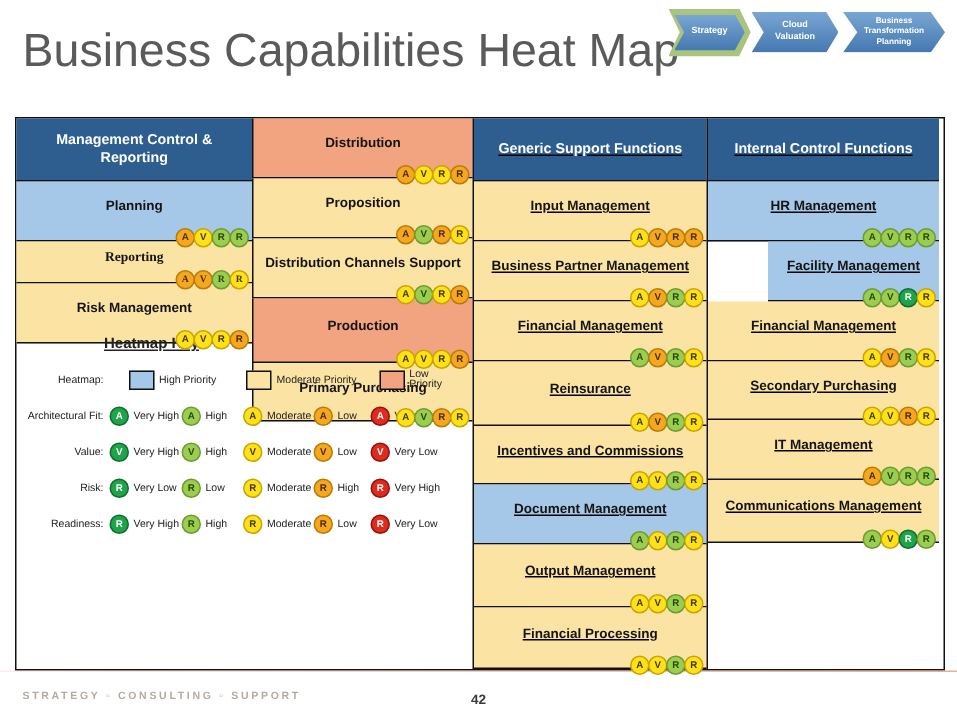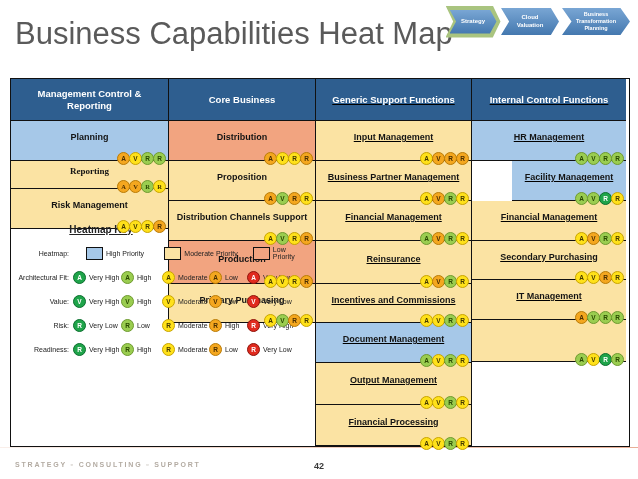--- a/index.html
+++ b/index.html
@@ -126,21 +126,20 @@
           <div class="cap-name">Risk Management</div>
           <div class="badges">
             <span class="badge bg-yellow">A</span>
             <span class="badge bg-yellow">V</span>
             <span class="badge bg-yellow">R</span>
             <span class="badge bg-orange">R</span>
           </div>
         </div>
       </div>
       <div class="hm-col" style="left: 157px; width: 147px;">
-        <div class="hm-head blc" style="height: 42px;">Core Business</div>
         <div class="hm-cell p-low blc" style="height: 40px;">
           <div class="cap-name">Distribution</div>
           <div class="badges">
             <span class="badge bg-orange">A</span>
             <span class="badge bg-yellow">V</span>
             <span class="badge bg-yellow">R</span>
             <span class="badge bg-orange">R</span>
           </div>
         </div>
         <div class="hm-cell p-moderate blc" style="height: 40px;">
@@ -296,20 +295,21 @@
         <div class="hm-cell p-moderate" style="height: 40px;">
           <div class="cap-name">IT Management</div>
           <div class="badges">
             <span class="badge bg-orange">A</span>
             <span class="badge bg-lightgreen">V</span>
             <span class="badge bg-lightgreen">R</span>
             <span class="badge bg-lightgreen">R</span>
           </div>
         </div>
         <div class="hm-cell p-moderate" style="height: 42px;">
+          <div class="cap-name">Communications Management</div>
           <div class="badges">
             <span class="badge bg-lightgreen">A</span>
             <span class="badge bg-yellow">V</span>
             <span class="badge bg-green">R</span>
             <span class="badge bg-lightgreen">R</span>
           </div>
         </div>
       </div>
     </div>
 

